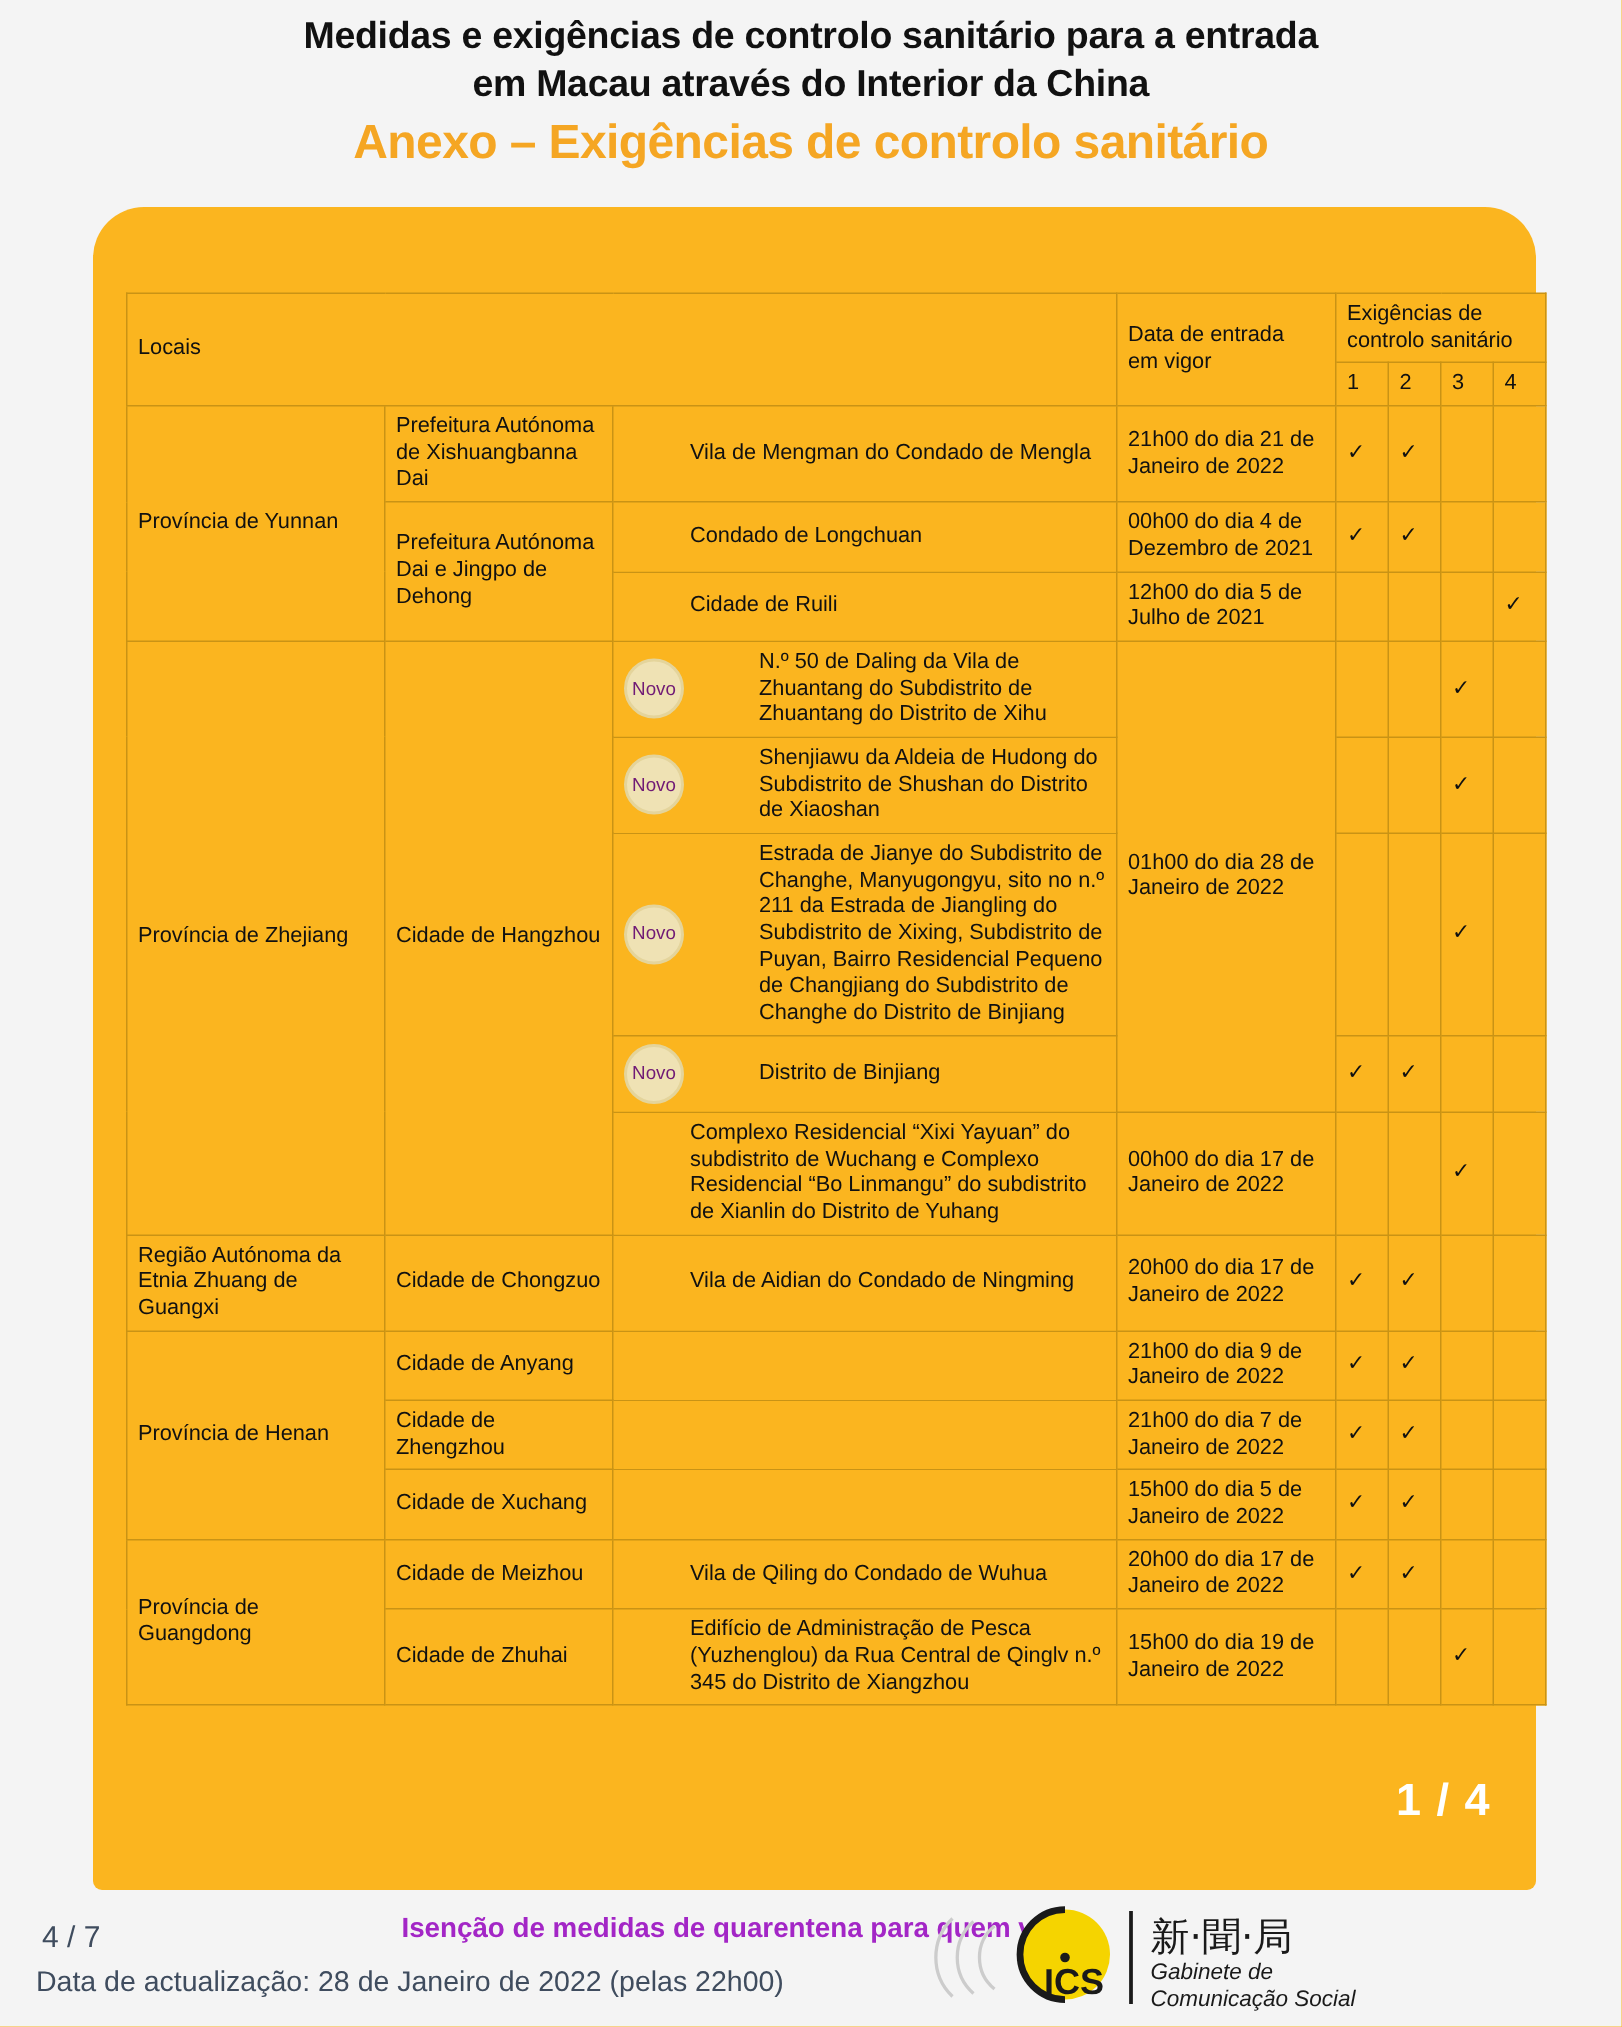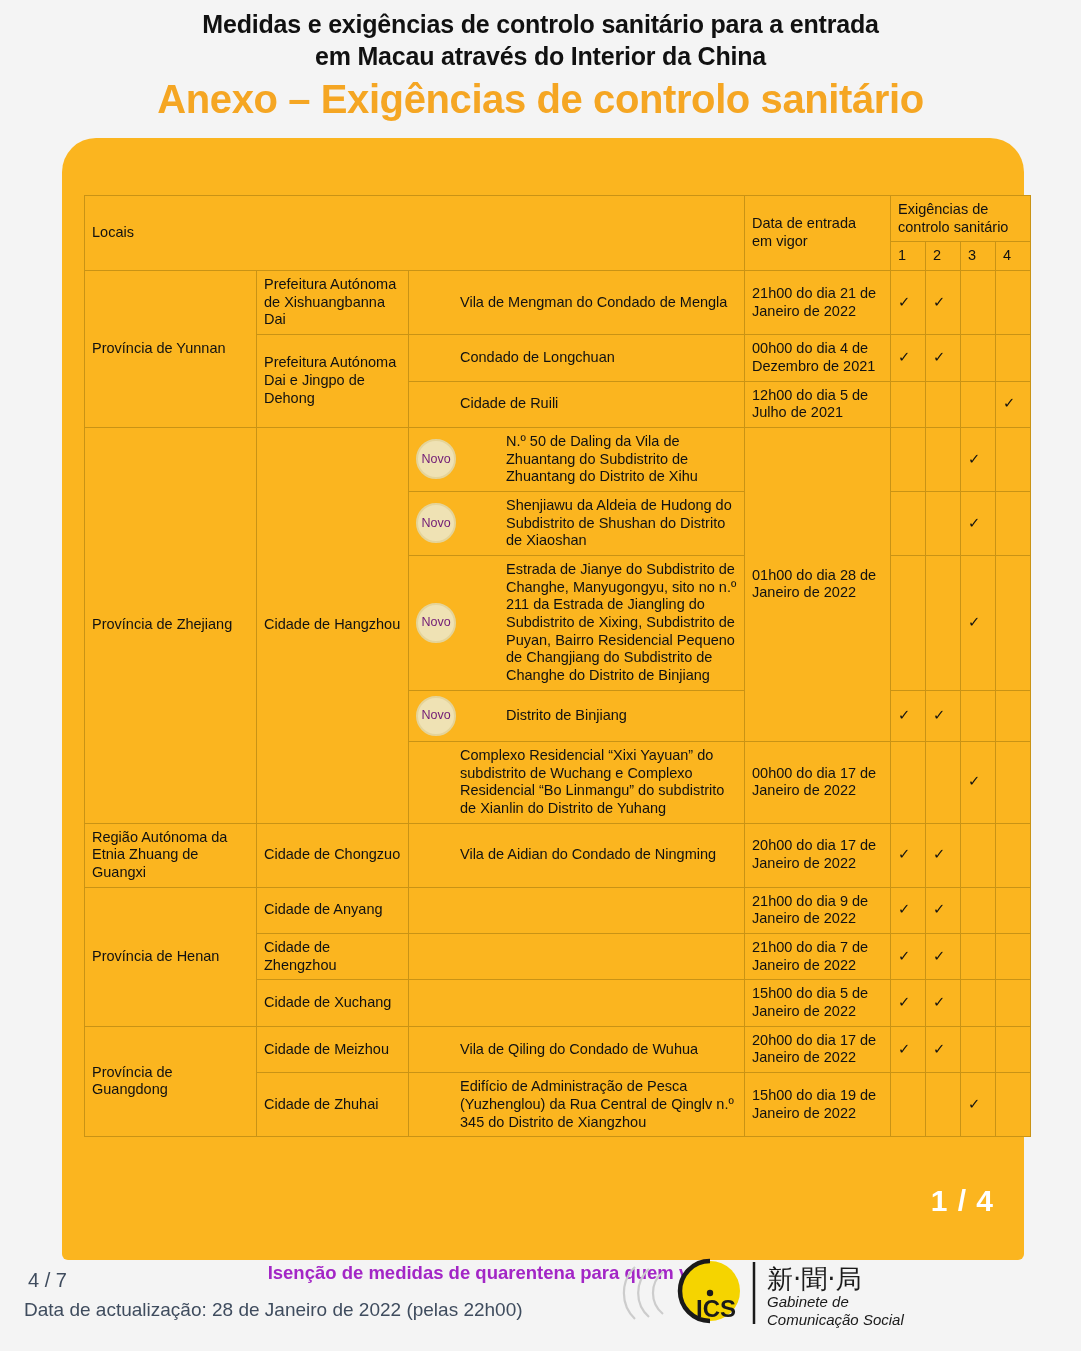--- a/index.html
+++ b/index.html
@@ -9,21 +9,21 @@
     font-family:"Liberation Sans",sans-serif;
     position:relative;
     overflow:hidden;
   }
   .header{ padding-top:8px; text-align:center; }
   .title-main{
     font-size:25px; font-weight:bold; color:#111; line-height:1.28;
     letter-spacing:-0.2px; padding:0 48px;
   }
   .title-sub{
-    font-size:40px; font-weight:bold; color:#F5A623; line-height:1.18;
+    font-size:32px; font-weight:bold; color:#F5A623; line-height:1.18;
     margin-top:4px; letter-spacing:-0.4px;
   }
   .panel{
     position:absolute; left:62px; top:138px; width:962px; height:1122px;
     background:#FBB51F; border-radius:34px 34px 6px 6px;
   }
   table.grid{
     position:absolute; left:22px; top:57px; width:946px;
     border-collapse:collapse; table-layout:fixed;
   }
@@ -55,21 +55,21 @@
     font-size:12.5px;color:#701a75;
     margin-right:6px;
     box-sizing:border-box;
   }
   .novo-text{ flex:1 1 auto;margin-left:44px; }
   .pagecount{
     position:absolute; right:30px; bottom:42px;
     color:#ffffff; font-weight:bold; font-size:30px; letter-spacing:1px;
   }
   .footer{
-    position:absolute; left:0; bottom:12px; width:911px; height:92px;
+    position:absolute; left:0; bottom:0; width:911px; height:92px;
   }
   .foot-page{
     position:absolute; left:28px; top:22px;
     font-size:20px; color:#3F4C5E;
   }
   .foot-update{
     position:absolute; left:24px; top:52px;
     font-size:19px; color:#3F4C5E;
   }
   .foot-note{

